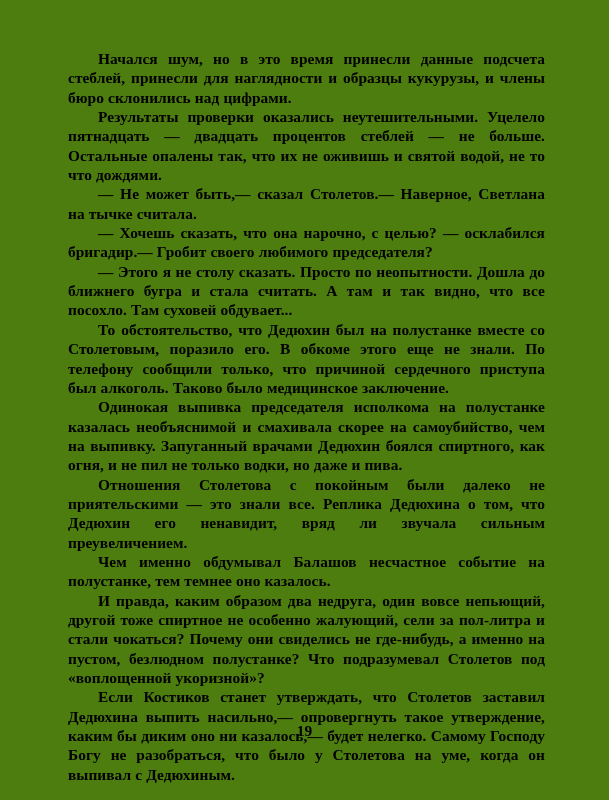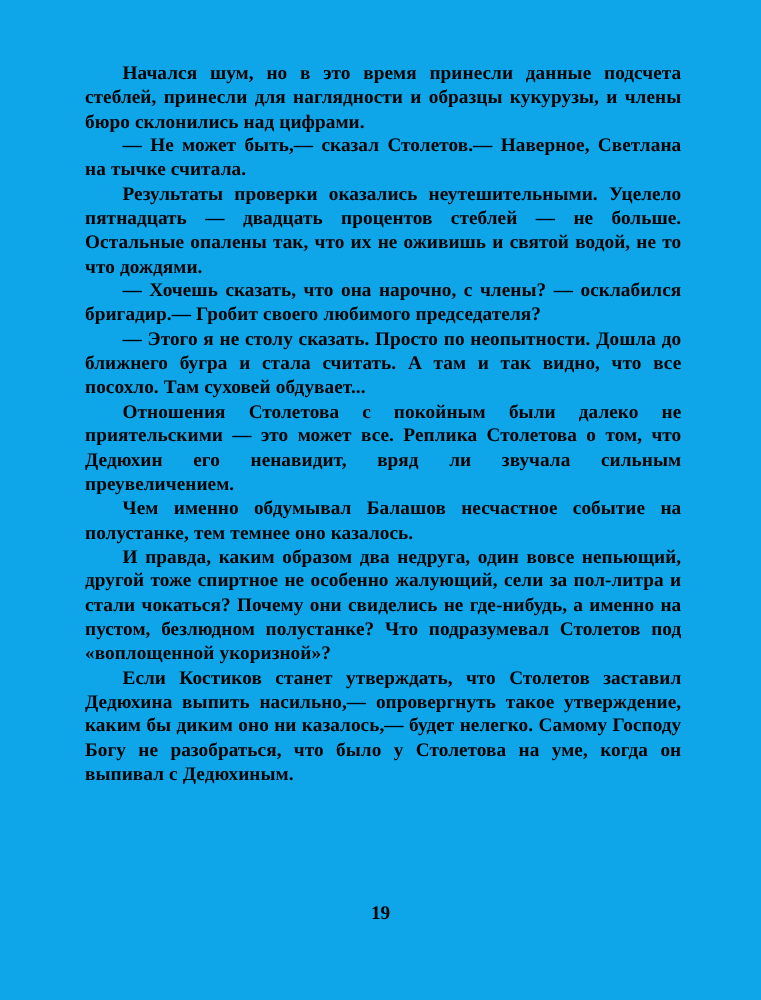--- a/index.html
+++ b/index.html
@@ -16,21 +16,21 @@
     color: #000000;
     -webkit-font-smoothing: antialiased;
   }
 
   #page {
     position: absolute;
     left: 0;
     top: 0;
     width: 609px;
     height: 800px;
-    background: #0ea5e9;
+    background: #4d7c0f;
   }
 
   #text-block {
     position: absolute;
     left: 68px;
     top: 49px;
     width: 477px;
   }
 
   p.para {
@@ -63,25 +63,27 @@
     font-family: "Liberation Serif", "DejaVu Serif", serif;
   }
 </style>
 </head>
 <body>
 
 <div id="page">
 
   <div id="text-block">
     <p class="para">Начался шум, но в это время принесли данные подсчета стеблей, принесли для наглядности и образцы кукурузы, и члены бюро склонились над цифрами.</p>
+    <p class="para">Результаты проверки оказались неутешительными. Уцелело пятнадцать — двадцать процентов стеблей — не больше. Остальные опалены так, что их не оживишь и святой водой, не то что дождями.</p>
     <p class="para">— Не может быть,— сказал Столетов.— Наверное, Светлана на тычке считала.</p>
-    <p class="para">Результаты проверки оказались неутешительными. Уцелело пятнадцать — двадцать процентов стеблей — не больше. Остальные опалены так, что их не оживишь и святой водой, не то что дождями.</p>
-    <p class="para">— Хочешь сказать, что она нарочно, с члены? — осклабился бригадир.— Гробит своего любимого председателя?</p>
+    <p class="para">— Хочешь сказать, что она нарочно, с целью? — осклабился бригадир.— Гробит своего любимого председателя?</p>
     <p class="para">— Этого я не столу сказать. Просто по неопытности. Дошла до ближнего бугра и стала считать. А там и так видно, что все посохло. Там суховей обдувает...</p>
-    <p class="para">Отношения Столетова с покойным были далеко не приятельскими — это может все. Реплика Столетова о том, что Дедюхин его ненавидит, вряд ли звучала сильным преувеличением.</p>
+    <p class="para">То обстоятельство, что Дедюхин был на полустанке вместе со Столетовым, поразило его. В обкоме этого еще не знали. По телефону сообщили только, что причиной сердечного приступа был алкоголь. Таково было медицинское заключение.</p>
+    <p class="para">Одинокая выпивка председателя исполкома на полустанке казалась необъяснимой и смахивала скорее на самоубийство, чем на выпивку. Запуганный врачами Дедюхин боялся спиртного, как огня, и не пил не только водки, но даже и пива.</p>
+    <p class="para">Отношения Столетова с покойным были далеко не приятельскими — это знали все. Реплика Дедюхина о том, что Дедюхин его ненавидит, вряд ли звучала сильным преувеличением.</p>
     <p class="para">Чем именно обдумывал Балашов несчастное событие на полустанке, тем темнее оно казалось.</p>
     <p class="para">И правда, каким образом два недруга, один вовсе непьющий, другой тоже спиртное не особенно жалующий, сели за пол-литра и стали чокаться? Почему они свиделись не где-нибудь, а именно на пустом, безлюдном полустанке? Что подразумевал Столетов под «воплощенной укоризной»?</p>
     <p class="para">Если Костиков станет утверждать, что Столетов заставил Дедюхина выпить насильно,— опровергнуть такое утверждение, каким бы диким оно ни казалось,— будет нелегко. Самому Господу Богу не разобраться, что было у Столетова на уме, когда он выпивал с Дедюхиным.</p>
 
   </div>
 
   <div id="page-number">19</div>
 
 </div>
 

